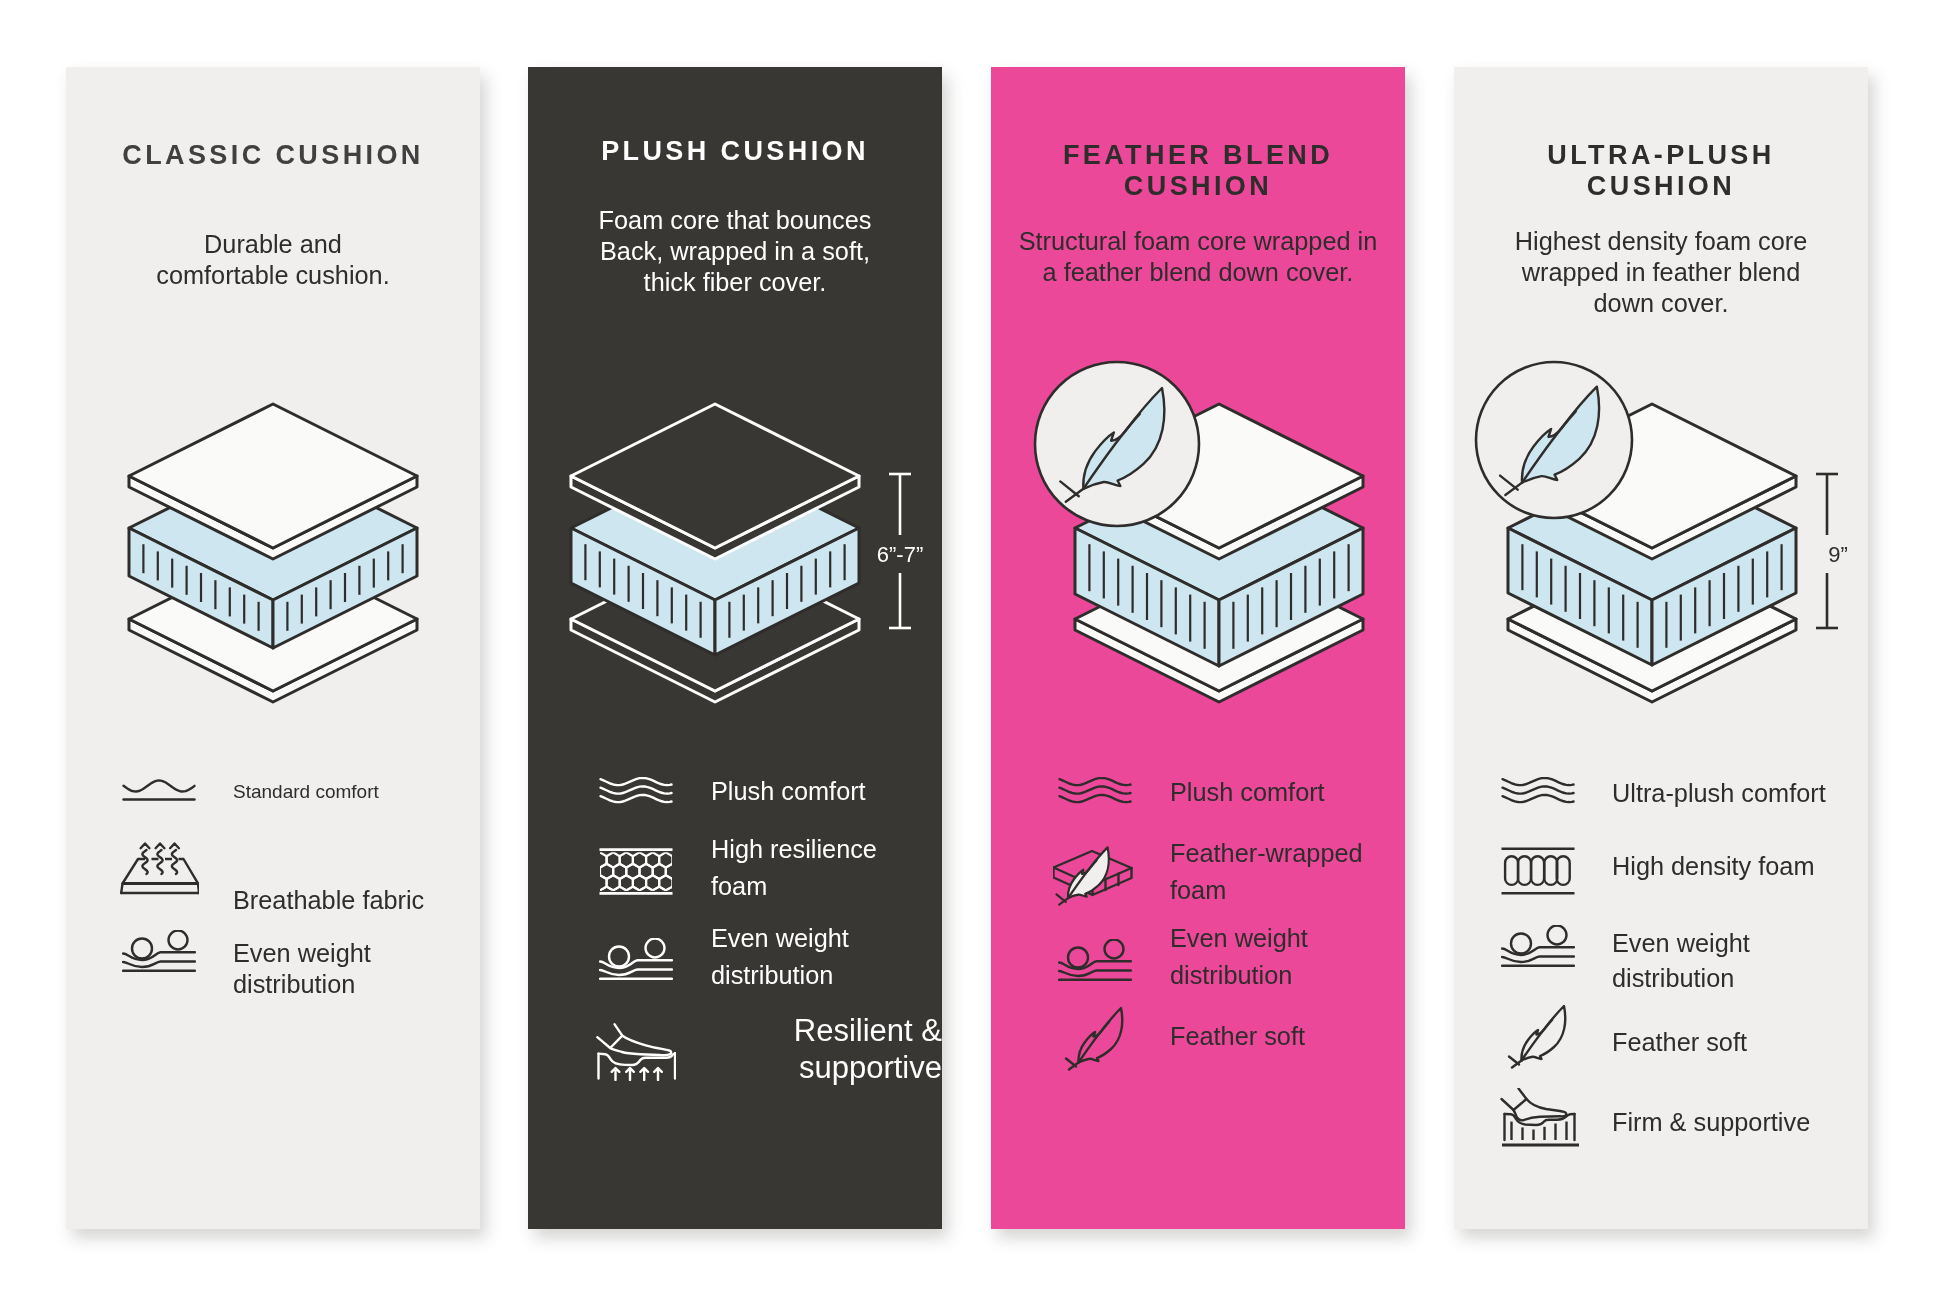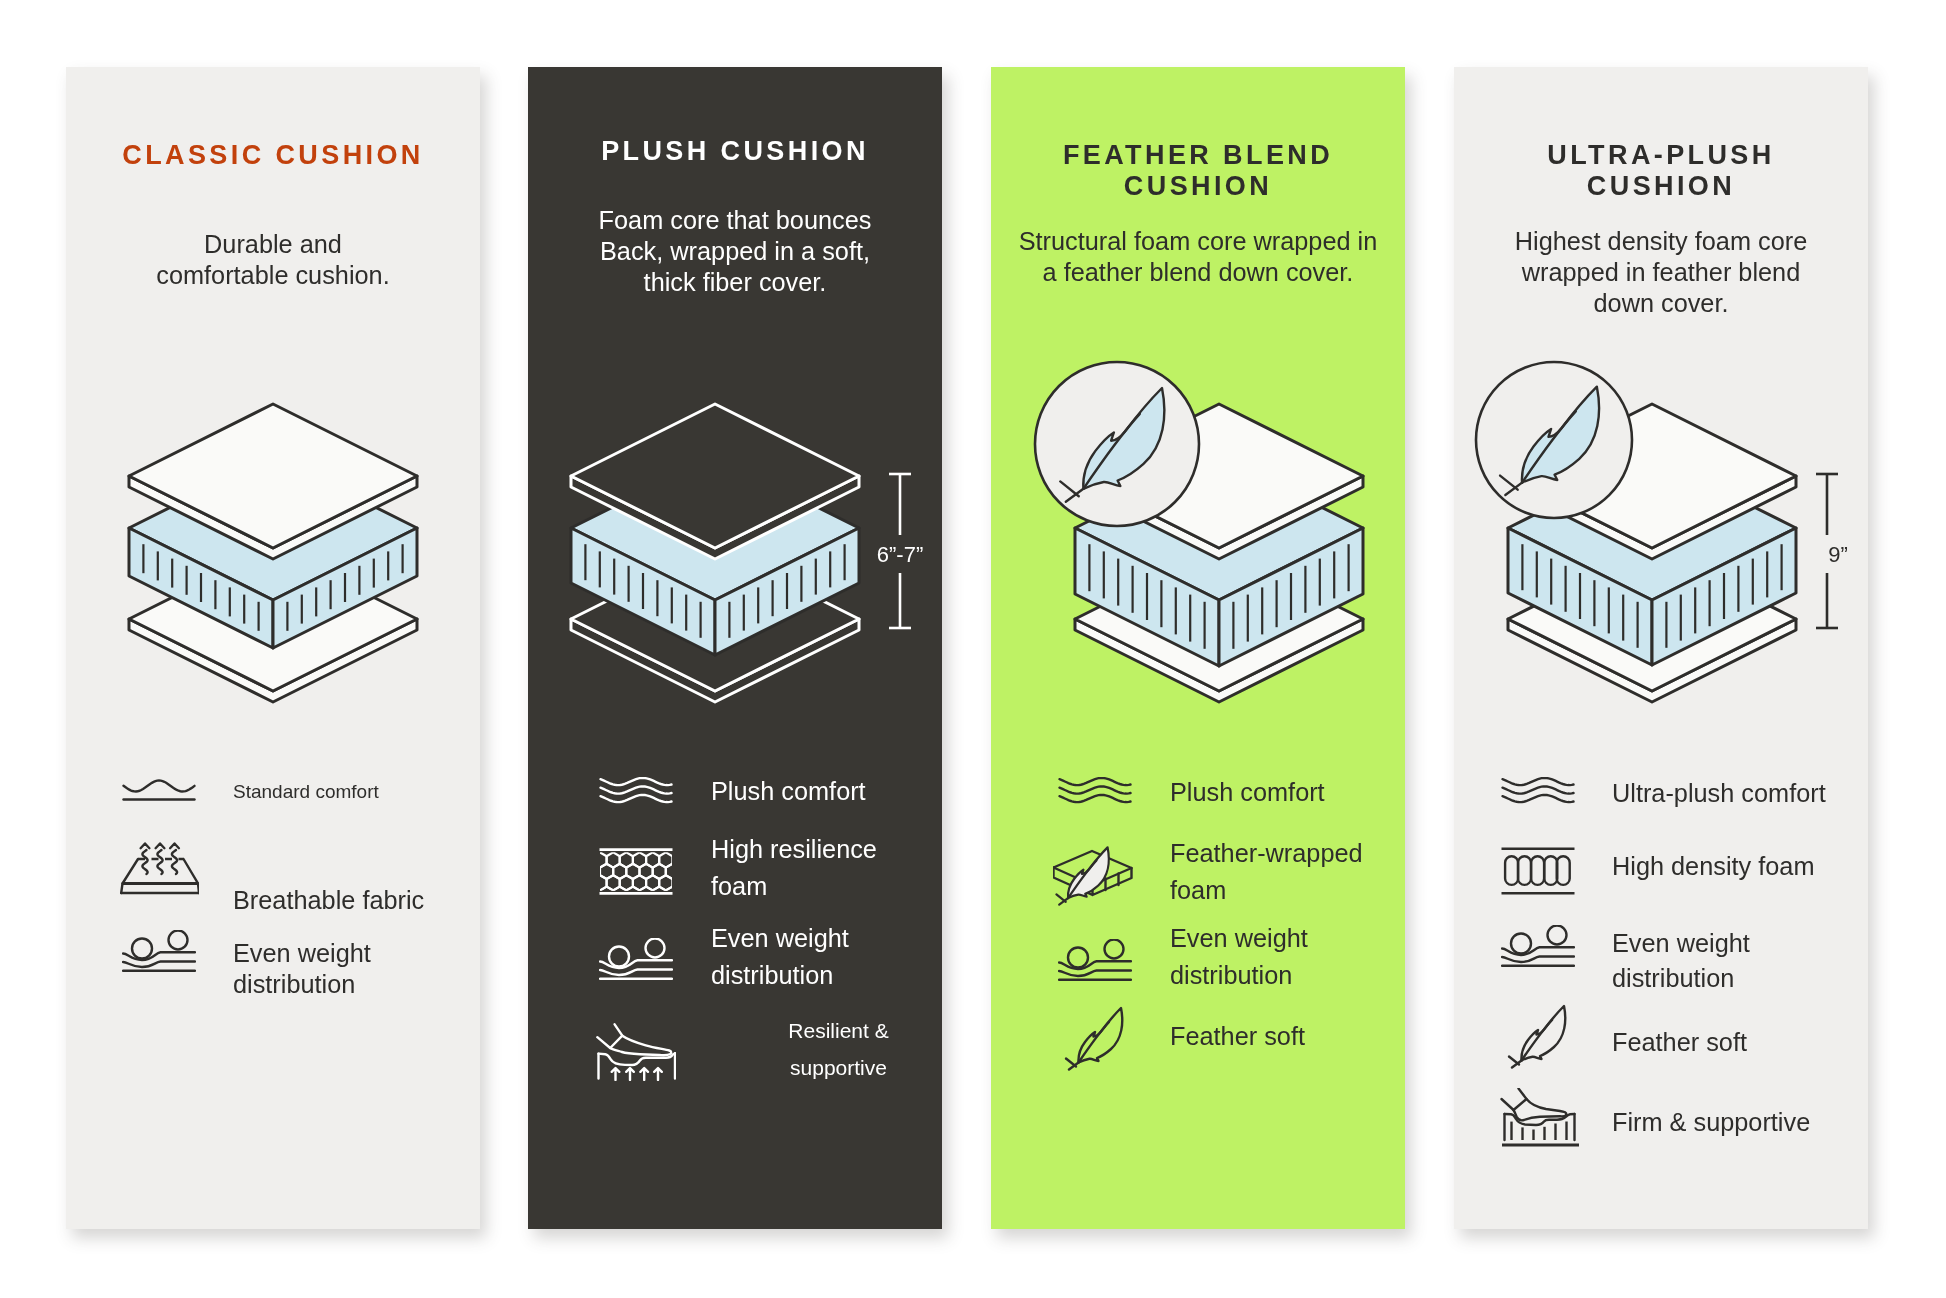--- a/index.html
+++ b/index.html
@@ -21,21 +21,21 @@
       <line x1="293.4" y1="498.8" x2="293.4" y2="527.8" stroke="#2e2d2b" stroke-width="2.2"></line>
       <line x1="163.8" y1="520.4" x2="163.8" y2="549.4" stroke="#2e2d2b" stroke-width="2.2"></line>
       <line x1="307.8" y1="491.6" x2="307.8" y2="520.6" stroke="#2e2d2b" stroke-width="2.2"></line>
       <line x1="178.2" y1="527.6" x2="178.2" y2="556.6" stroke="#2e2d2b" stroke-width="2.2"></line>
       <line x1="322.2" y1="484.4" x2="322.2" y2="513.4" stroke="#2e2d2b" stroke-width="2.2"></line>
       <line x1="192.6" y1="534.8" x2="192.6" y2="563.8" stroke="#2e2d2b" stroke-width="2.2"></line>
       <line x1="336.6" y1="477.2" x2="336.6" y2="506.2" stroke="#2e2d2b" stroke-width="2.2"></line>
       <polygon points="63.0,409.0 207.0,481.0 351.0,409.0 351.0,420.0 207.0,492.0 63.0,420.0" fill="#fafaf8" stroke="#2e2d2b" stroke-width="3" stroke-linejoin="round"></polygon>
       <polygon points="207.0,337.0 63.0,409.0 207.0,481.0 351.0,409.0" fill="#fafaf8" stroke="#2e2d2b" stroke-width="3" stroke-linejoin="round"></polygon>
     </svg>
-    <div style="position:absolute;left:0px;top:73.1px;width:414px;font-size:27px;line-height:31px;color:#c2410c;text-align:center;font-weight:bold;letter-spacing:3.4px;">CLASSIC CUSHION</div>
+    <div style="position:absolute;left:0px;top:73.1px;width:414px;font-size:27px;line-height:31px;color:#404040;text-align:center;font-weight:bold;letter-spacing:3.4px;">CLASSIC CUSHION</div>
     <div style="position:absolute;left:17px;top:137.7px;width:380px;font-size:25.3px;line-height:31px;color:#2e2d2b;text-align:center;margin-top:24px;">Durable and<br>comfortable cushion.</div>
     <div style="position:absolute;left:56.0px;top:710.5px;width:74px;height:23px"><svg width="74" height="23" viewBox="0 0 74 23">
         <path d="M1.50,7.77L3.27,9.07L5.05,10.31L6.83,11.42L8.60,12.33L10.38,13.01L12.15,13.40L13.93,13.49L15.70,13.28L17.48,12.76L19.25,11.98L21.02,10.98L22.80,9.81L24.57,8.54L26.35,7.24L28.12,5.98L29.90,4.83L31.68,3.87L33.45,3.13L35.23,2.66L37.00,2.50L38.77,2.64L40.55,3.09L42.33,3.81L44.10,4.76L45.88,5.90L47.65,7.15L49.42,8.45L51.20,9.73L52.98,10.91L54.75,11.92L56.52,12.72L58.30,13.25L60.08,13.49L61.85,13.42L63.62,13.05L65.40,12.39L67.17,11.49L68.95,10.39L70.72,9.16L72.50,7.86" fill="none" stroke="#2e2d2b" stroke-width="2.4" stroke-linecap="round"></path>
         <line x1="1.5" y1="21.5" x2="72.5" y2="21.5" stroke="#2e2d2b" stroke-width="2.4" stroke-linecap="round"></line>
       </svg></div>
     <div style="position:absolute;left:167px;top:708.7px;width:247px;font-size:19px;line-height:31px;color:#2e2d2b;text-align:left;">Standard comfort</div>
     <div style="position:absolute;left:53.0px;top:774.0px;width:80px;height:54px"><svg width="80" height="54" viewBox="0 0 80 54">
         <path d="M3.5,42.5 L19,18" stroke="#2e2d2b" stroke-width="2.4" fill="none" stroke-linecap="round"></path>
         <path d="M64.5,18 L79,42.5" stroke="#2e2d2b" stroke-width="2.4" fill="none" stroke-linecap="round"></path>
         <line x1="19" y1="18" x2="64.5" y2="18" stroke="#2e2d2b" stroke-width="2.4" stroke-dasharray="7 6.5" fill="none"></line>
@@ -147,23 +147,23 @@
     <div style="position:absolute;left:68.0px;top:952.0px;width:80px;height:62px"><svg width="80" height="62" viewBox="0 0 80 62">
         <path d="M18.6,5.3 L26.3,16.7 M1.3,18.2 L14.2,29 M26.3,16.7 L14.2,29" stroke="#ffffff" stroke-width="2.4" fill="none" stroke-linecap="round" stroke-linejoin="round"></path>
         <path d="M26.3,16.7 C31,20 40,23.5 49.7,26.3 C58.5,28.8 68,30.2 73.2,31.5 C75.6,32.2 75.9,34.1 73.8,35.3 C71.5,36.6 67.5,36.3 63,36 L44,35.2 C36,34.8 30,34.3 26,33 C21.5,31.6 17,30.7 14.2,29" stroke="#ffffff" stroke-width="2.4" fill="none" stroke-linecap="round" stroke-linejoin="round"></path>
         <path d="M2.5,34.6 L9.3,35.2 C12,35.5 13,37.5 14.5,40.1 C17,44.3 22,45.7 29,45.9 L36,46 C40.5,46 42.3,44 43.9,41.5 C45,39.7 46.5,38.8 49.7,38.7 L70,38.8 C73,38.8 75.5,37.5 76.8,35.5 L79,34.2" stroke="#ffffff" stroke-width="2.4" fill="none" stroke-linecap="round" stroke-linejoin="round"></path>
         <path d="M2.5,34.6 L2.5,59.5 M79,34.2 L79,59.5" stroke="#ffffff" stroke-width="2.4" fill="none" stroke-linecap="round" stroke-linejoin="round"></path>
         <path d="M19.5,61 L19.5,50.5 M15.7,52.8 L19.5,49 L23.3,52.8" stroke="#ffffff" stroke-width="2.4" fill="none" stroke-linecap="round" stroke-linejoin="round"></path>
         <path d="M34,61 L34,50.5 M30.2,52.8 L34,49 L37.8,52.8" stroke="#ffffff" stroke-width="2.4" fill="none" stroke-linecap="round" stroke-linejoin="round"></path>
         <path d="M48.2,61 L48.2,50.5 M44.400000000000006,52.8 L48.2,49 L52.0,52.8" stroke="#ffffff" stroke-width="2.4" fill="none" stroke-linecap="round" stroke-linejoin="round"></path>
         <path d="M62,61 L62,50.5 M58.2,52.8 L62,49 L65.8,52.8" stroke="#ffffff" stroke-width="2.4" fill="none" stroke-linecap="round" stroke-linejoin="round"></path>
       </svg></div>
-    <div style="position:absolute;left:195px;top:944.5px;width:231px;font-size:21px;line-height:37.5px;color:#ffffff;text-align:center;">Resilient &amp;<br>supportive</div>
+    <div style="position:absolute;left:183px;top:944.5px;width:231px;font-size:31px;line-height:37.5px;color:#ffffff;text-align:right;">Resilient &amp;<br>supportive</div>
   </div>
-<div class="card" style="left:991px;background:#bef264">
+<div class="card" style="left:991px;background:#ec4899">
     <svg style="position:absolute;left:0;top:0" width="414" height="1162" viewBox="0 0 414 1162">
       <polygon points="84.0,552.0 228.0,624.0 372.0,552.0 372.0,563.0 228.0,635.0 84.0,563.0" fill="#fafaf8" stroke="#2e2d2b" stroke-width="3" stroke-linejoin="round"></polygon>
       <polygon points="228.0,480.0 84.0,552.0 228.0,624.0 372.0,552.0" fill="#fafaf8" stroke="#2e2d2b" stroke-width="3" stroke-linejoin="round"></polygon>
       <polygon points="228.0,389.0 84.0,461.0 228.0,533.0 372.0,461.0" fill="#cde6ef" stroke="#2e2d2b" stroke-width="3" stroke-linejoin="round"></polygon>
       <polygon points="84.0,461.0 228.0,533.0 228.0,599.0 84.0,527.0" fill="#cde6ef" stroke="#2e2d2b" stroke-width="3" stroke-linejoin="round"></polygon>
       <polygon points="228.0,533.0 372.0,461.0 372.0,527.0 228.0,599.0" fill="#cde6ef" stroke="#2e2d2b" stroke-width="3" stroke-linejoin="round"></polygon>
       <line x1="98.4" y1="477.2" x2="98.4" y2="524.2" stroke="#2e2d2b" stroke-width="2.2"></line>
       <line x1="242.4" y1="534.8" x2="242.4" y2="581.8" stroke="#2e2d2b" stroke-width="2.2"></line>
       <line x1="112.8" y1="484.4" x2="112.8" y2="531.4" stroke="#2e2d2b" stroke-width="2.2"></line>
       <line x1="256.8" y1="527.6" x2="256.8" y2="574.6" stroke="#2e2d2b" stroke-width="2.2"></line>

